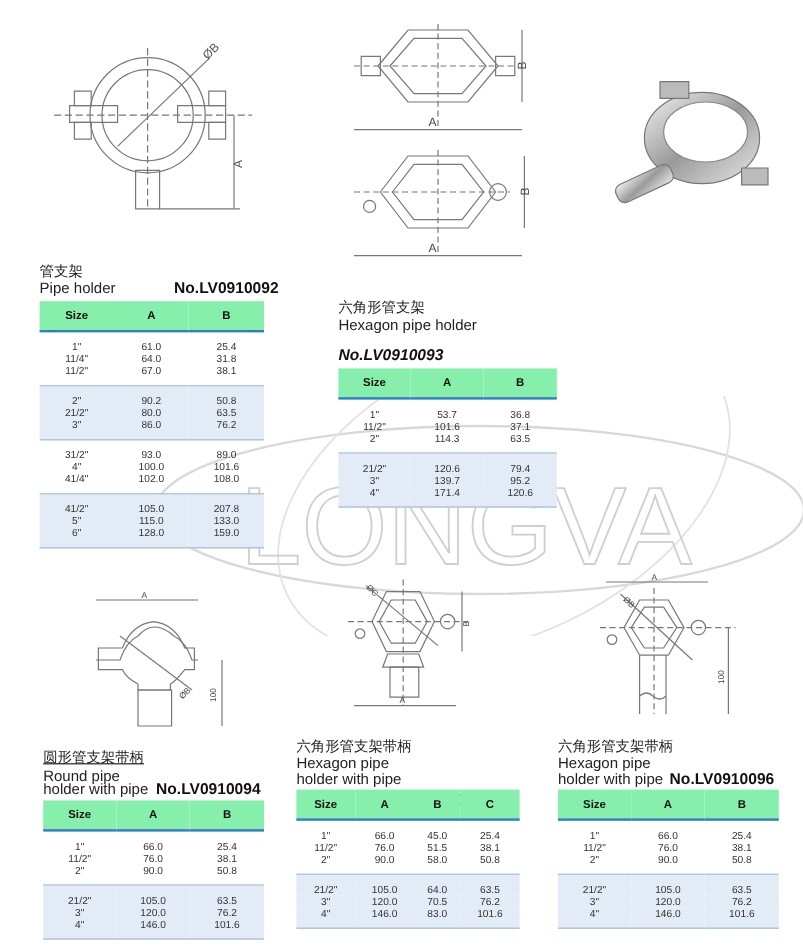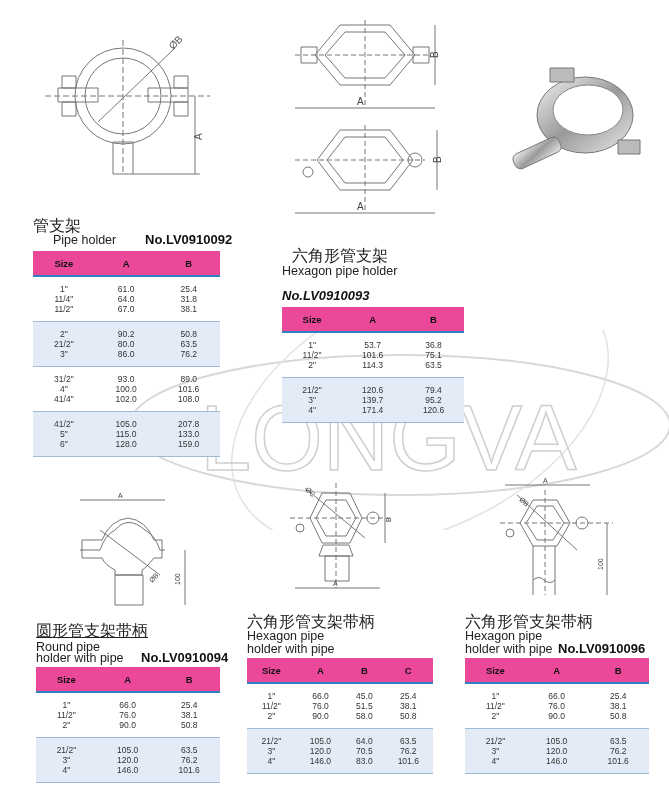--- a/index.html
+++ b/index.html
@@ -1,23 +1,23 @@
 <!DOCTYPE html>
 <html><head>
 <meta charset="utf-8">
 <style>
   html,body{margin:0;padding:0;background:#fff;}
   body{width:669px;height:793px;position:relative;overflow:hidden;font-family:"Liberation Sans",sans-serif;color:#222;}
   .abs{position:absolute;}
   .watermark{position:absolute;left:120px;top:330px;width:560px;height:200px;pointer-events:none;}
-  .title-cn{font-size:16px;color:#222;line-height:14px;}
+  .title-cn{font-size:12px;color:#222;line-height:14px;}
   .title-en{font-size:12.5px;color:#222;line-height:15px;}
   .prod-no{font-weight:bold;font-size:13px;color:#111;}
   table.spec{border-collapse:collapse;font-size:8.5px;color:#333;position:absolute;}
-  table.spec th{background:#ec4899;color:#111;font-weight:bold;font-size:9.5px;height:22px;border-bottom:2px solid #2f7fc4;text-align:center;}
+  table.spec th{background:#86efac;color:#111;font-weight:bold;font-size:9.5px;height:22px;border-bottom:2px solid #2f7fc4;text-align:center;}
   table.spec td{text-align:center;line-height:10px;padding:0;}
   table.spec tbody.grp td{padding-top:0;}
   table.spec tbody.grp tr:first-child td{padding-top:7px;}
   table.spec tbody.grp tr:last-child td{padding-bottom:7px;border-bottom:1.5px solid #9dbdd6;}
   table.spec tbody.alt td{background:#e3ecf6;}
   svg.dwg{position:absolute;}
   svg.dwg *{vector-effect:non-scaling-stroke;}
 </style>
 </head>
 <body>
@@ -82,21 +82,21 @@
       </linearGradient>
     </defs>
   <ellipse cx="85" cy="55" rx="48" ry="38" fill="url(#steel)" stroke="#777"></ellipse>
   <ellipse cx="88" cy="50" rx="35" ry="25" fill="#fff" stroke="#888"></ellipse>
   <rect x="12" y="85" width="50" height="16" rx="6" fill="url(#steel)" stroke="#777" transform="rotate(-25 37 93)"></rect>
   <rect x="50" y="8" width="24" height="14" fill="#bbb" stroke="#777"></rect>
   <rect x="118" y="80" width="22" height="14" fill="#bbb" stroke="#777"></rect>
 </svg>
 
 <div class="abs title-cn" style="left:33px;top:219px;">管支架</div>
-<div class="abs title-en" style="left:33px;top:233px;margin-left:20px;">Pipe holder</div>
+<div class="abs title-en" style="left:33px;top:233px;">Pipe holder</div>
 <div class="abs prod-no" style="left:130px;top:232px;padding-left:15px;">No.LV0910092</div>
 <table class="spec" style="left:33px;top:251px;width:187px;">
   <thead>
       <tr>
     <th>Size</th>
     <th>A</th>
     <th>B</th>
   </tr>
     </thead>
   <tbody class="grp">
@@ -162,41 +162,41 @@
         <td>133.0</td>
       </tr>
     <tr>
         <td>6"</td>
         <td>128.0</td>
         <td>159.0</td>
       </tr>
   </tbody>
 </table>
 
-<div class="abs title-cn" style="left:292px;top:249px;">六角形管支架</div>
+<div class="abs title-cn" style="left:282px;top:249px;">六角形管支架</div>
 <div class="abs title-en" style="left:282px;top:264px;">Hexagon pipe holder</div>
 <div class="abs prod-no" style="left:282px;top:288px;font-style:italic;">No.LV0910093</div>
 <table class="spec" style="left:282px;top:307px;width:182px;">
   <thead>
       <tr>
     <th>Size</th>
     <th>A</th>
     <th>B</th>
   </tr>
     </thead>
   <tbody class="grp">
     <tr>
         <td>1"</td>
         <td>53.7</td>
         <td>36.8</td>
       </tr>
     <tr>
         <td>11/2"</td>
         <td>101.6</td>
-        <td>75.1</td>
+        <td>37.1</td>
       </tr>
     <tr>
         <td>2"</td>
         <td>114.3</td>
         <td>63.5</td>
       </tr>
   </tbody>
   <tbody class="grp alt">
     <tr>
         <td>21/2"</td>
@@ -258,21 +258,21 @@
   <line x1="112" y1="48" x2="112" y2="120"></line>
   <line x1="22" y1="20" x2="82" y2="75"></line>
   <text x="48" y="8" font-size="7" fill="#444" stroke="none">A</text>
   <text x="24" y="25" font-size="7" fill="#444" stroke="none" transform="rotate(45 24 25)">ØB</text>
   <text x="108" y="95" font-size="7" fill="#444" stroke="none" transform="rotate(-90 108 95)">100</text>
 </svg>
 
 <div class="abs title-cn" style="left:36px;top:624px;text-decoration:underline;">圆形管支架带柄</div>
 <div class="abs title-en" style="left:36px;top:640px;">Round pipe</div>
 <div class="abs title-en" style="left:36px;top:651px;">holder with pipe</div>
-<div class="abs prod-no" style="left:130px;top:650px;margin-left:11px;">No.LV0910094</div>
+<div class="abs prod-no" style="left:130px;top:650px;">No.LV0910094</div>
 <table class="spec" style="left:36px;top:667px;width:184px;">
   <thead>
       <tr>
     <th>Size</th>
     <th>A</th>
     <th>B</th>
   </tr>
     </thead>
   <tbody class="grp">
     <tr>

